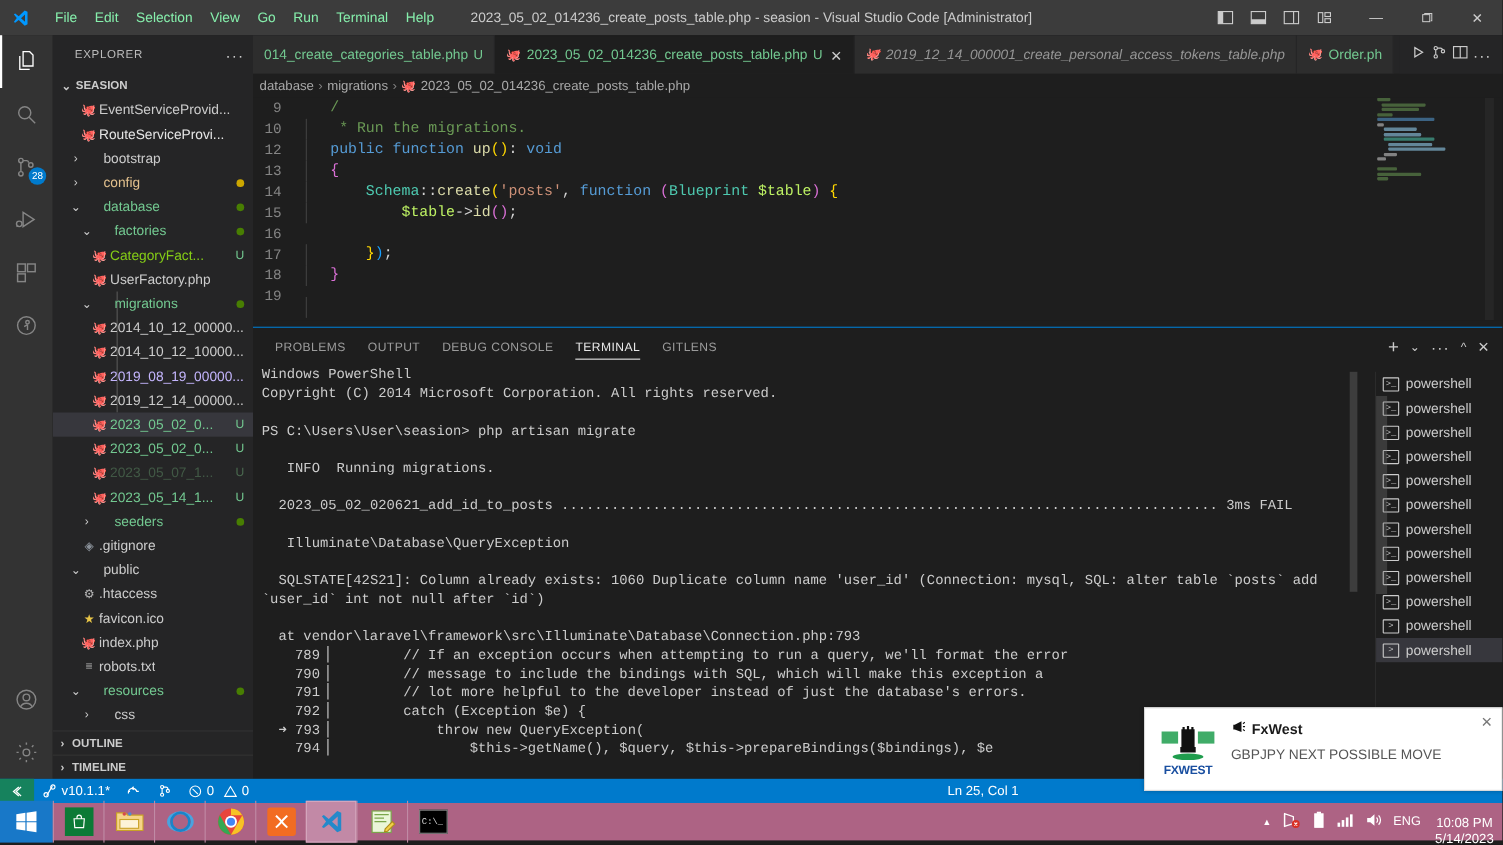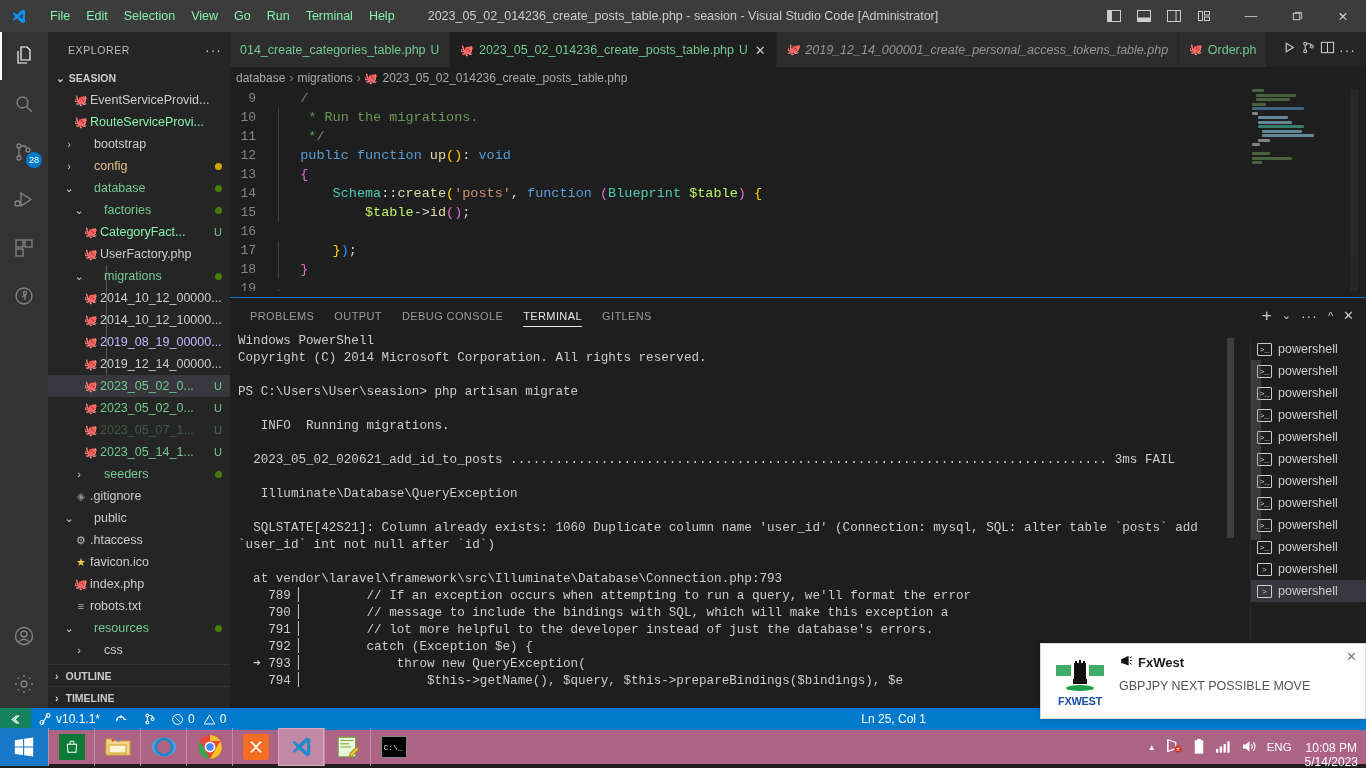--- a/index.html
+++ b/index.html
@@ -328,21 +328,21 @@
     <div class="tree" id="tree">
       <div class="indent-guide" style="left:58px; top:176px; height:110px;"></div>
     <div class="row">
           <span style="display:inline-block;width:24px;flex:none;"></span>
           <span class="ficon php-ico">🐙</span>
           <span class="label" style="color:#cccccc">EventServiceProvid...</span>
         </div>
         <div class="row">
           <span style="display:inline-block;width:24px;flex:none;"></span>
           <span class="ficon php-ico">🐙</span>
-          <span class="label" style="color:#86efac">RouteServiceProvi...</span>
+          <span class="label" style="color:#e5e5e5">RouteServiceProvi...</span>
         </div>
         <div class="row">
           <span style="display:inline-block;width:14px;flex:none;"></span>
           <span class="chev">›</span>
           <span class="ficon"></span>
           <span class="label" style="color:#cccccc">bootstrap</span>
         </div>
         <div class="row">
           <span style="display:inline-block;width:14px;flex:none;"></span>
           <span class="chev">›</span>
@@ -360,21 +360,21 @@
         <div class="row">
           <span style="display:inline-block;width:24px;flex:none;"></span>
           <span class="chev">⌄</span>
           <span class="ficon"></span>
           <span class="label" style="color:#73c991">factories</span>
           <span class="dot" style="background:#487e02"></span>
         </div>
         <div class="row">
           <span style="display:inline-block;width:34px;flex:none;"></span>
           <span class="ficon php-ico">🐙</span>
-          <span class="label" style="color:#86efac">CategoryFact...</span>
+          <span class="label" style="color:#84cc16">CategoryFact...</span>
           <span class="status" style="color:#73c991">U</span>
         </div>
         <div class="row">
           <span style="display:inline-block;width:34px;flex:none;"></span>
           <span class="ficon php-ico">🐙</span>
           <span class="label" style="color:#cccccc">UserFactory.php</span>
         </div>
         <div class="row">
           <span style="display:inline-block;width:24px;flex:none;"></span>
           <span class="chev">⌄</span>
@@ -549,21 +549,20 @@
           <div class="mm-line" style="margin-left: 14px; width: 52px; background: rgb(156, 220, 254); opacity: 0.65;"></div>
           <div class="mm-line" style="margin-left: 10px; width: 12px; background: rgb(212, 212, 212); opacity: 0.65;"></div>
           <div class="mm-line" style="margin-left: 4px; width: 8px; background: rgb(212, 212, 212); opacity: 0.65;"></div>
           <div class="mm-line" style="margin-left: 0px; width: 0px; background: rgb(0, 0, 0); opacity: 0.65;"></div>
           <div class="mm-line" style="margin-left: 4px; width: 18px; background: rgb(106, 153, 85); opacity: 0.65;"></div>
           <div class="mm-line" style="margin-left: 4px; width: 40px; background: rgb(106, 153, 85); opacity: 0.65;"></div>
           <div class="mm-line" style="margin-left: 4px; width: 10px; background: rgb(106, 153, 85); opacity: 0.65;"></div>
         </div>
     <div class="code-line"><span class="ln">9</span><span class="code-text"><span class="c-com">  /</span></span></div>
         <div class="code-line"><span class="ln">10</span><span class="code-text"><span class="vline"></span><span class="c-com">   * Run the migrations.</span></span></div>
-        <div class="code-line"><span class="ln">11</span><span class="code-text"><span class="vline"></span><span class="c-com">   */</span></span></div>
         <div class="code-line"><span class="ln">12</span><span class="code-text"><span class="vline"></span><span class="c-pun">  </span><span class="c-kw">public</span><span class="c-pun"> </span><span class="c-kw">function</span><span class="c-pun"> </span><span class="c-fn">up</span><span class="c-y">()</span><span class="c-pun">: </span><span class="c-kw">void</span></span></div>
         <div class="code-line"><span class="ln">13</span><span class="code-text"><span class="vline"></span><span class="c-pun">  </span><span class="c-p">{</span></span></div>
         <div class="code-line"><span class="ln">14</span><span class="code-text"><span class="vline"></span><span class="c-pun">      </span><span class="c-cls">Schema</span><span class="c-pun">::</span><span class="c-fn">create</span><span class="c-y">(</span><span class="c-str">'posts'</span><span class="c-pun">, </span><span class="c-kw">function</span><span class="c-pun"> </span><span class="c-p">(</span><span class="c-cls">Blueprint</span><span class="c-pun"> </span><span class="c-var">$table</span><span class="c-p">)</span><span class="c-pun"> </span><span class="c-y">{</span></span></div>
         <div class="code-line"><span class="ln">15</span><span class="code-text"><span class="vline"></span><span class="c-pun">          </span><span class="c-var">$table</span><span class="c-pun">-&gt;</span><span class="c-fn">id</span><span class="c-p">()</span><span class="c-pun">;</span></span></div>
         <div class="code-line"><span class="ln">16</span></div>
         <div class="code-line"><span class="ln">17</span><span class="code-text"><span class="vline"></span><span class="c-pun">      </span><span class="c-y">}</span><span class="c-b">)</span><span class="c-pun">;</span></span></div>
         <div class="code-line"><span class="ln">18</span><span class="code-text"><span class="vline"></span><span class="c-pun">  </span><span class="c-p">}</span></span></div>
         <div class="code-line"><span class="ln">19</span><span class="code-text"><span class="vline"></span><span class="c-pun"></span></span></div>
       </div>
   </div>

